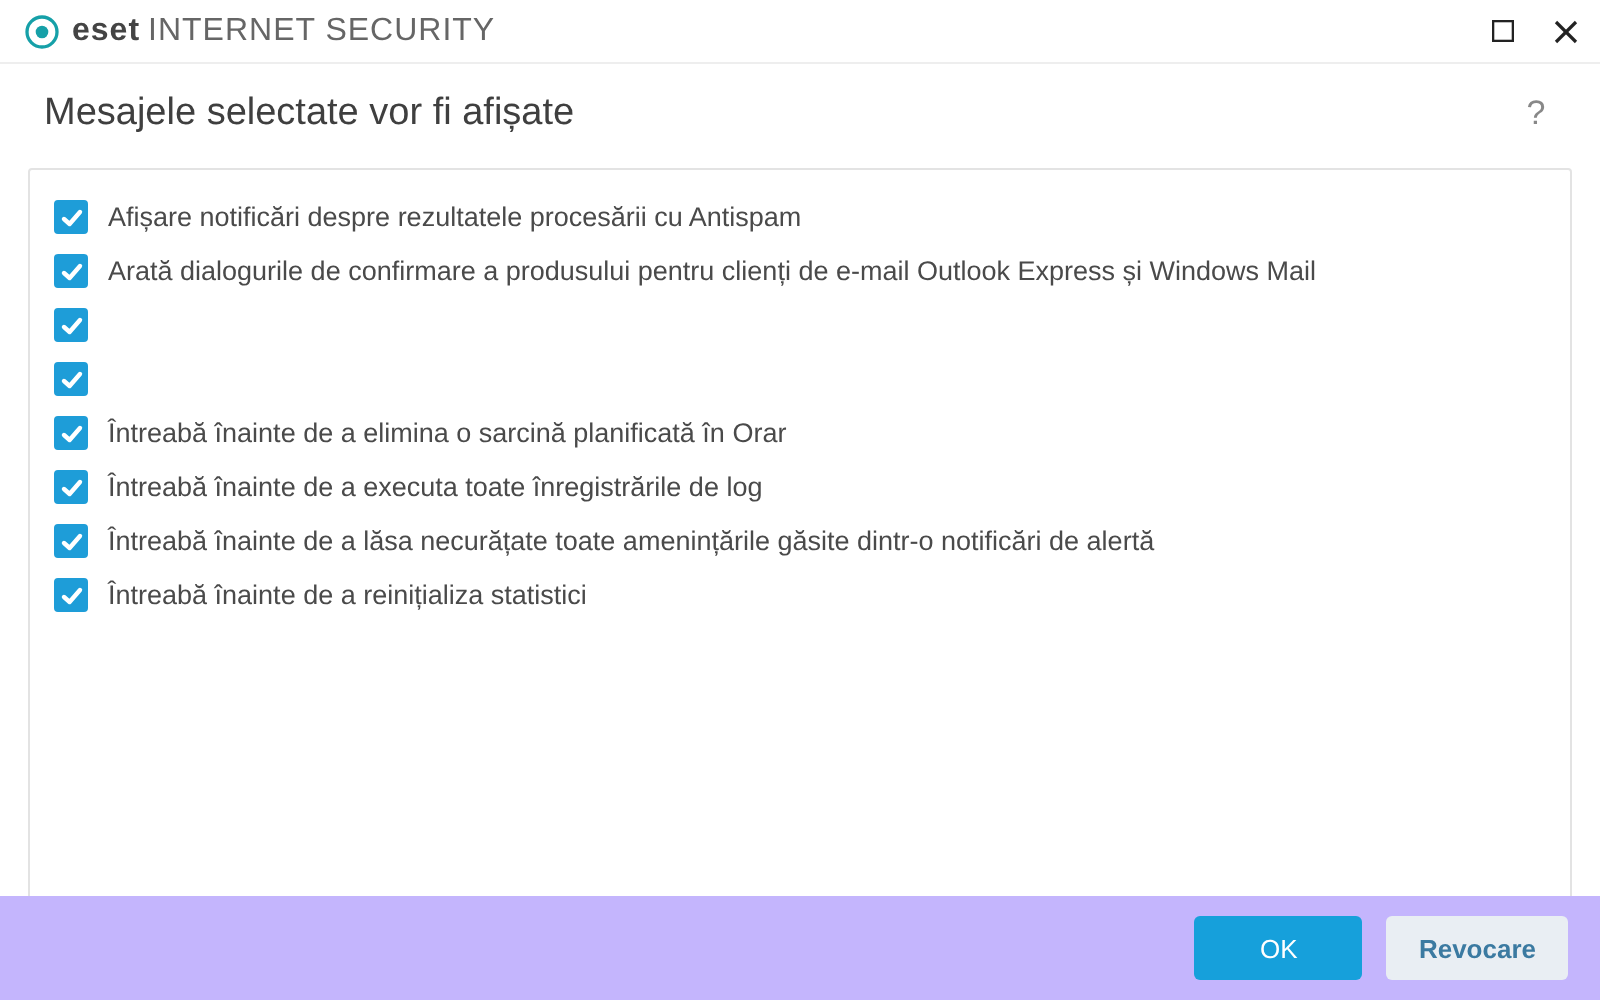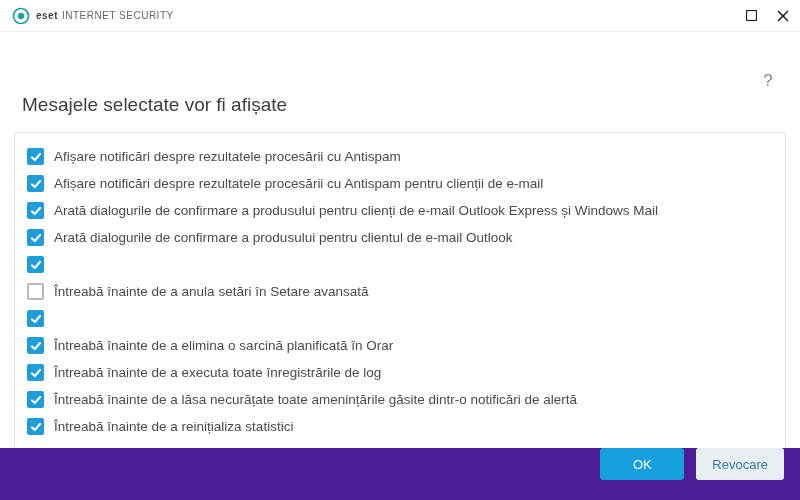--- a/index.html
+++ b/index.html
@@ -21,21 +21,21 @@
   .logo {
     display: flex;
     align-items: center;
     gap: 6px;
   }
   .logo-mark {
     width: 18px; height: 18px;
     display: inline-flex;
   }
   .brand {
-    font-size: 10px;
+    font-size: 16px;
     letter-spacing: 0.5px;
   }
   .brand .bold { font-weight: 700; color: #444; }
   .brand .light { font-weight: 300; color: #666; margin-left: 4px; }
   .win-controls {
     margin-left: auto;
     display: flex;
     gap: 18px;
     align-items: center;
   }
@@ -49,21 +49,20 @@
   }
   .header-row {
     display: flex;
     align-items: center;
     padding: 14px 22px 10px 22px;
   }
   .page-title {
     font-size: 19px;
     color: #3f3f3f;
     font-weight: 400;
-    margin-top: 48px;
   }
   .help-btn {
     margin-left: auto;
     color: #888;
     font-size: 17px;
     cursor: pointer;
     width: 20px; text-align: center;
   }
   .list-wrap {
     margin: 6px 14px 0 14px;
@@ -108,41 +107,43 @@
   .item-label {
     font-size: 13.5px;
     color: #4a4a4a;
     cursor: default;
   }
   .footer {
     position: absolute;
     bottom: 0; left: 0; right: 0;
     height: 52px;
     display: flex;
+    align-items: center;
     justify-content: flex-end;
     gap: 12px;
     padding: 0 16px;
-    background: #4c1d95;
+    background: #c4b5fd;
   }
   .btn {
     min-width: 84px;
     height: 32px;
     border-radius: 3px;
     font-size: 13px;
     cursor: pointer;
     border: none;
     padding: 0 16px;
   }
   .btn-primary {
     background: #16a0db;
     color: #fff;
   }
   .btn-secondary {
     background: #e9eef3;
     color: #3b7aa1;
+    font-weight: bold;
   }
 </style>
 </head>
 <body>
 
 <div class="titlebar">
   <div class="logo">
     <span class="logo-mark">
       <svg viewBox="0 0 24 24" width="18" height="18">
         <circle cx="12" cy="12" r="10" fill="none" stroke="#16a0a8" stroke-width="2.2"></circle>
@@ -182,48 +183,28 @@
           </svg>
         </span>
         <span class="item-label">Afișare notificări despre rezultatele procesării cu Antispam</span>
       </div>
       <div class="item">
         <span class="cb checked">
           <svg width="12" height="12" viewBox="0 0 12 12">
             <polyline points="2,6.5 4.8,9 10,3" fill="none" stroke="#fff" stroke-width="2.2" stroke-linecap="round" stroke-linejoin="round"></polyline>
           </svg>
         </span>
-        <span class="item-label">Afișare notificări despre rezultatele procesării cu Antispam pentru clienții de e-mail</span>
-      </div>
-      <div class="item">
-        <span class="cb checked">
-          <svg width="12" height="12" viewBox="0 0 12 12">
-            <polyline points="2,6.5 4.8,9 10,3" fill="none" stroke="#fff" stroke-width="2.2" stroke-linecap="round" stroke-linejoin="round"></polyline>
-          </svg>
-        </span>
         <span class="item-label">Arată dialogurile de confirmare a produsului pentru clienți de e-mail Outlook Express și Windows Mail</span>
       </div>
       <div class="item">
         <span class="cb checked">
           <svg width="12" height="12" viewBox="0 0 12 12">
             <polyline points="2,6.5 4.8,9 10,3" fill="none" stroke="#fff" stroke-width="2.2" stroke-linecap="round" stroke-linejoin="round"></polyline>
           </svg>
         </span>
-        <span class="item-label">Arată dialogurile de confirmare a produsului pentru clientul de e-mail Outlook</span>
-      </div>
-      <div class="item">
-        <span class="cb checked">
-          <svg width="12" height="12" viewBox="0 0 12 12">
-            <polyline points="2,6.5 4.8,9 10,3" fill="none" stroke="#fff" stroke-width="2.2" stroke-linecap="round" stroke-linejoin="round"></polyline>
-          </svg>
-        </span>
-      </div>
-      <div class="item">
-        <span class="cb"></span>
-        <span class="item-label">Întreabă înainte de a anula setări în Setare avansată</span>
       </div>
       <div class="item">
         <span class="cb checked">
           <svg width="12" height="12" viewBox="0 0 12 12">
             <polyline points="2,6.5 4.8,9 10,3" fill="none" stroke="#fff" stroke-width="2.2" stroke-linecap="round" stroke-linejoin="round"></polyline>
           </svg>
         </span>
       </div>
       <div class="item">
         <span class="cb checked">

